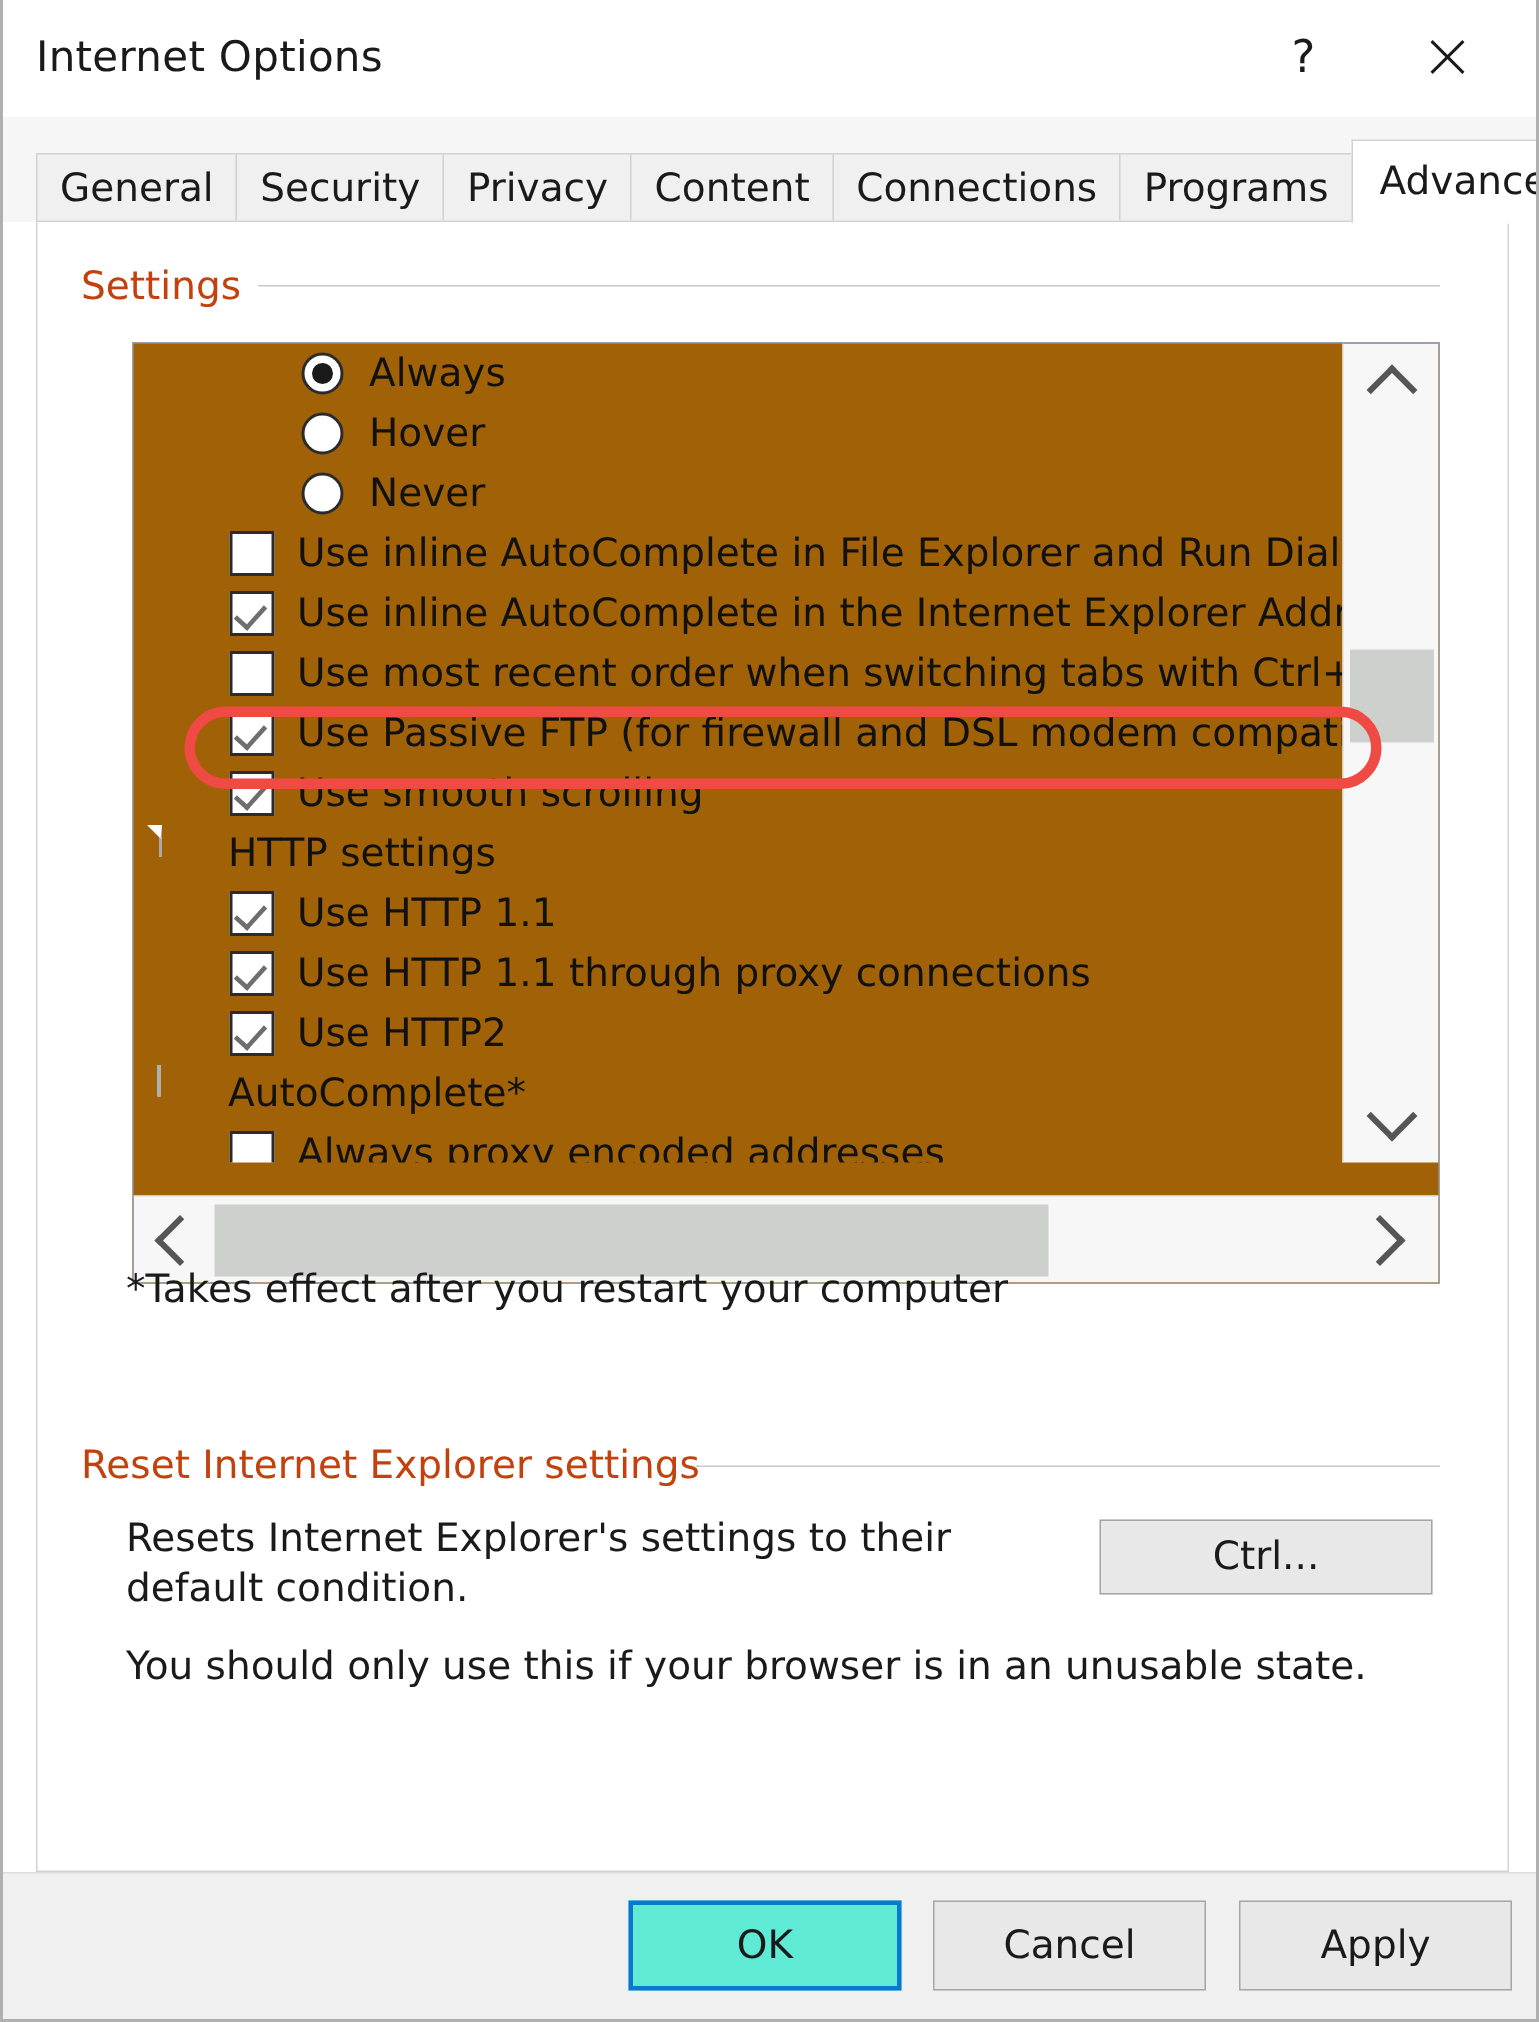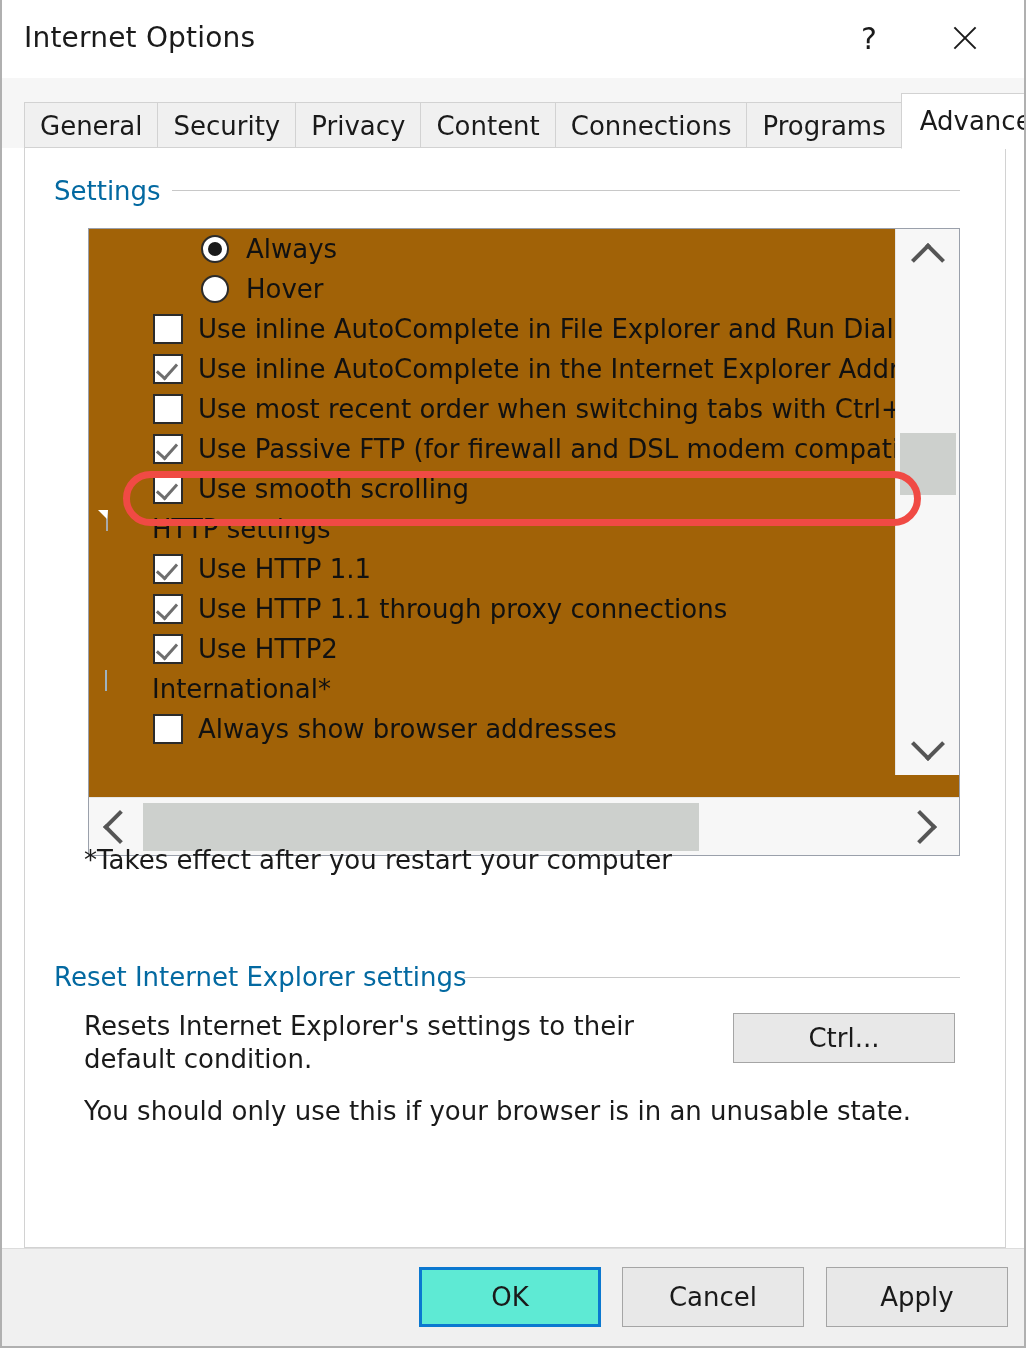--- a/index.html
+++ b/index.html
@@ -123,21 +123,21 @@
     height: 1101px;
     background: #ffffff;
     border: 1px solid #d2d2d2;
     box-sizing: border-box;
   }
 
   
   .group-label {
     position: absolute;
     font-size: 26px;
-    color: #0369a1;
+    color: #c2410c;
     background: #ffffff;
     white-space: nowrap;
   }
   .group-rule {
     position: absolute;
     height: 1px;
     background: #c8c8c8;
   }
 
   
@@ -467,20 +467,24 @@
       <div class="list-row radio-row">
         <span class="radio checked"></span>
         <span class="row-label">Always</span>
       </div>
 
       <div class="list-row radio-row">
         <span class="radio"></span>
         <span class="row-label">Hover</span>
       </div>
 
+      <div class="list-row radio-row">
+        <span class="radio"></span>
+        <span class="row-label">Never</span>
+      </div>
 
       <div class="list-row cb-row">
         <span class="checkbox"></span>
         <span class="row-label">Use inline AutoComplete in File Explorer and Run Dialog</span>
       </div>
 
       <div class="list-row cb-row">
         <span class="checkbox checked"></span>
         <span class="row-label">Use inline AutoComplete in the Internet Explorer Address</span>
       </div>
@@ -522,26 +526,26 @@
 
       <div class="list-row cat-row">
         <span class="cat-icon">
           <span class="icon-window">
             <span class="w-title"></span>
             <span class="w-line w-l1"></span>
             <span class="w-line w-l2"></span>
             <span class="w-line w-l3"></span>
           </span>
         </span>
-        <span class="row-label">International*</span>
+        <span class="row-label">AutoComplete*</span>
       </div>
 
       <div class="list-row cb-row">
         <span class="checkbox"></span>
-        <span class="row-label">Always show browser addresses</span>
+        <span class="row-label">Always proxy encoded addresses</span>
       </div>
 
     </div>
 
     <div class="vscroll">
       <div class="arrow up">
         <span class="chev up"></span>
       </div>
       <div class="vthumb"></div>
       <div class="arrow down">

